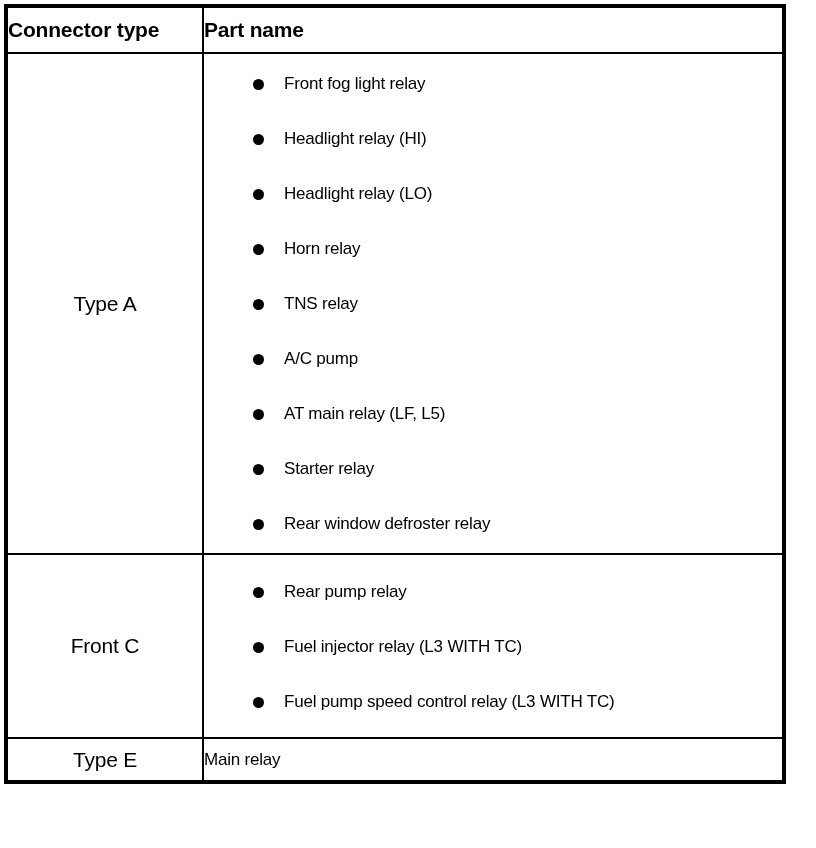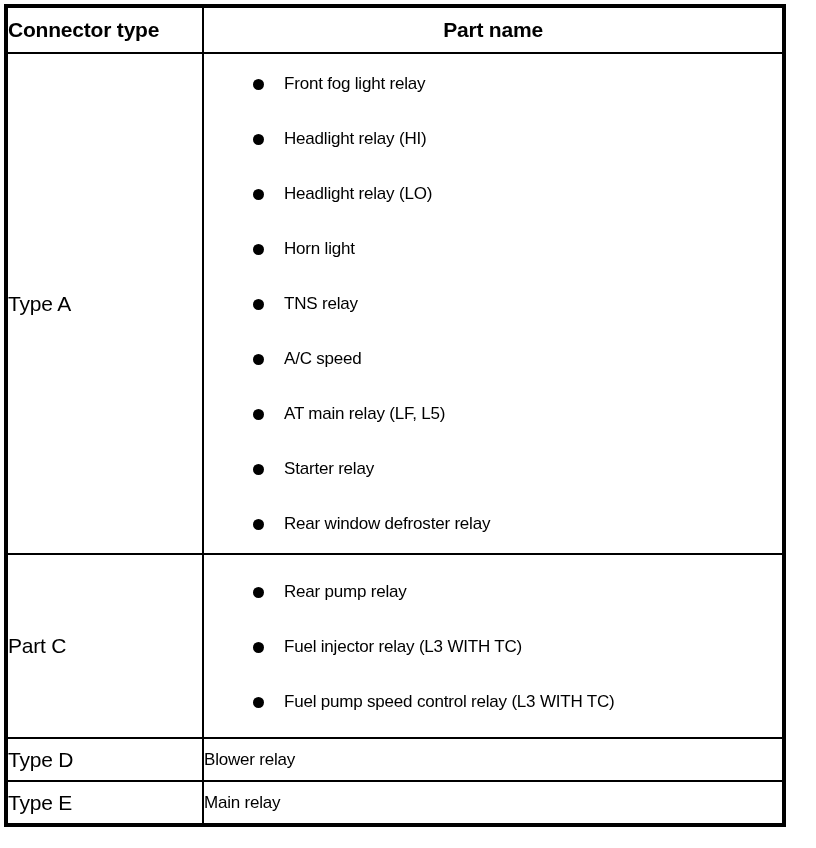--- a/index.html
+++ b/index.html
@@ -49,28 +49,28 @@
     height: 44px;
     font-size: 21px;
     font-weight: bold;
     letter-spacing: -0.2px;
   }
   .hdr-type {
     text-align: left;
     padding-left: 9px;
   }
   .hdr-part {
-    text-align: center;
+    text-align: left;
     margin-left: 15px;
   }
 
   
   .type-cell {
     font-size: 21px;
-    text-align: left;
+    text-align: center;
     padding-left: 9px;
     letter-spacing: -0.2px;
   }
 
   
   .part-cell {
     font-size: 17px;
     padding-left: 9px;
     letter-spacing: -0.2px;
   }
@@ -134,46 +134,42 @@
 
     <tbody>
 
       <tr class="row-a">
         <td class="type-cell">Type A</td>
         <td class="part-cell">
           <ul class="relay-list">
             <li><span class="bullet"></span><span>Front fog light relay</span></li>
             <li><span class="bullet"></span><span>Headlight relay (HI)</span></li>
             <li><span class="bullet"></span><span>Headlight relay (LO)</span></li>
-            <li><span class="bullet"></span><span>Horn light</span></li>
+            <li><span class="bullet"></span><span>Horn relay</span></li>
             <li><span class="bullet"></span><span>TNS relay</span></li>
-            <li><span class="bullet"></span><span>A/C speed</span></li>
+            <li><span class="bullet"></span><span>A/C pump</span></li>
             <li><span class="bullet"></span><span>AT main relay (LF, L5)</span></li>
             <li><span class="bullet"></span><span>Starter relay</span></li>
             <li><span class="bullet"></span><span>Rear window defroster relay</span></li>
           </ul>
         </td>
       </tr>
 
 
       <tr class="row-c">
-        <td class="type-cell">Part C</td>
+        <td class="type-cell">Front C</td>
         <td class="part-cell">
           <ul class="relay-list">
             <li><span class="bullet"></span><span>Rear pump relay</span></li>
             <li><span class="bullet"></span><span>Fuel injector relay (L3 WITH TC)</span></li>
             <li><span class="bullet"></span><span>Fuel pump speed control relay (L3 WITH TC)</span></li>
           </ul>
         </td>
       </tr>
 
-      <tr class="row-d">
-        <td class="type-cell">Type D</td>
-        <td class="part-cell part-plain">Blower relay</td>
-      </tr>
 
       <tr class="row-e">
         <td class="type-cell">Type E</td>
         <td class="part-cell part-plain">Main relay</td>
       </tr>
 
     </tbody>
   </table>
 
 </div>

